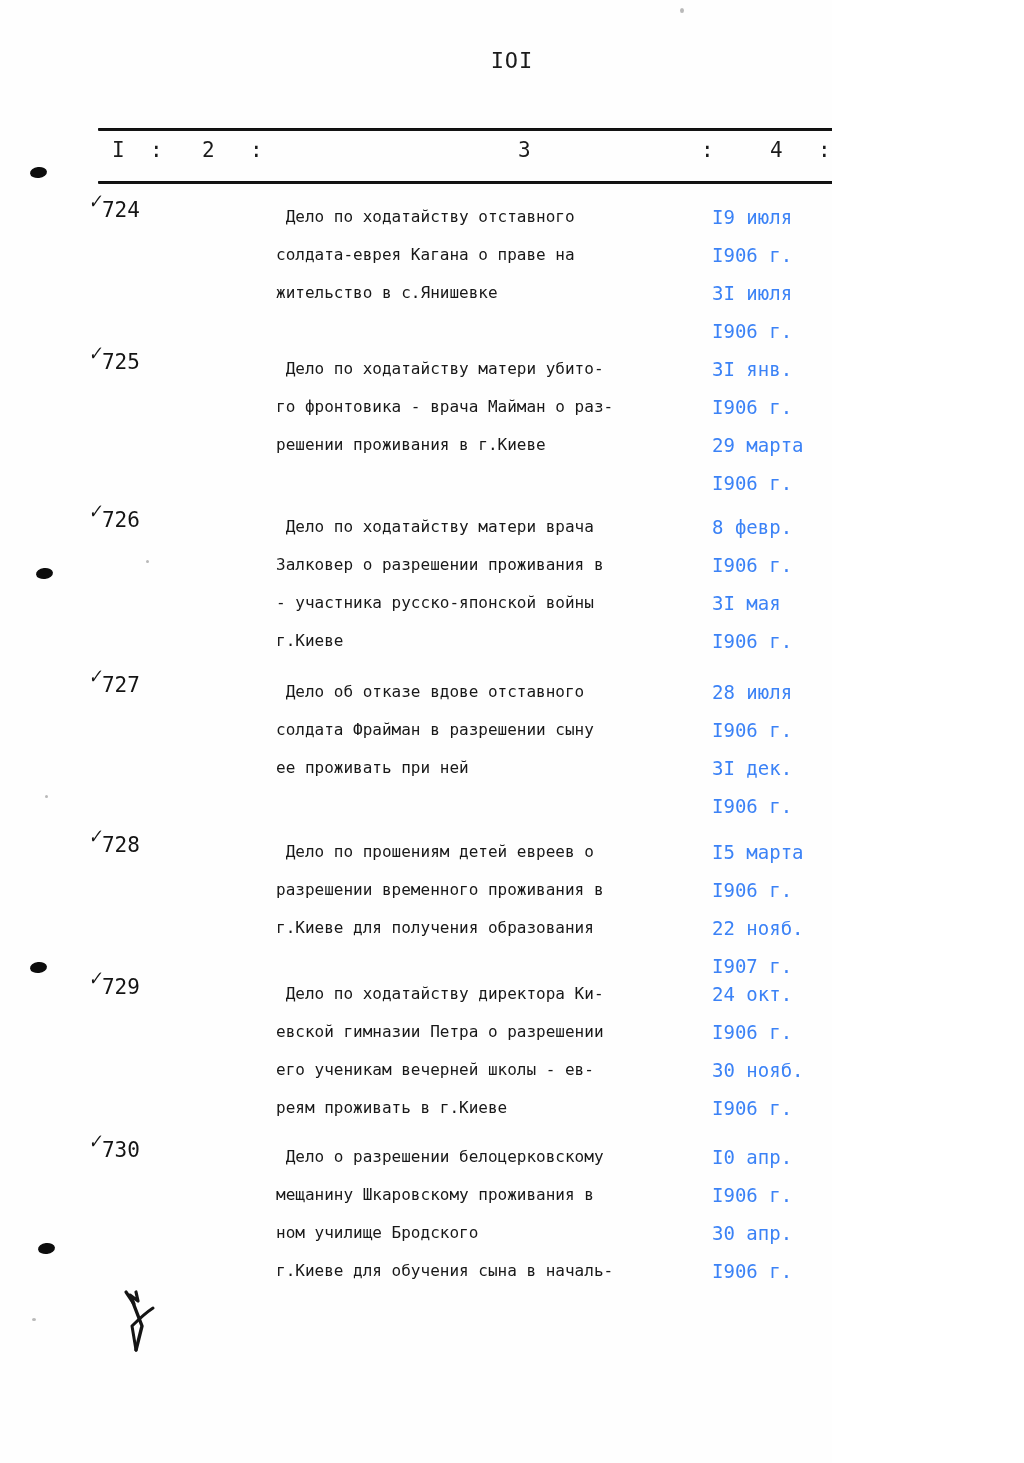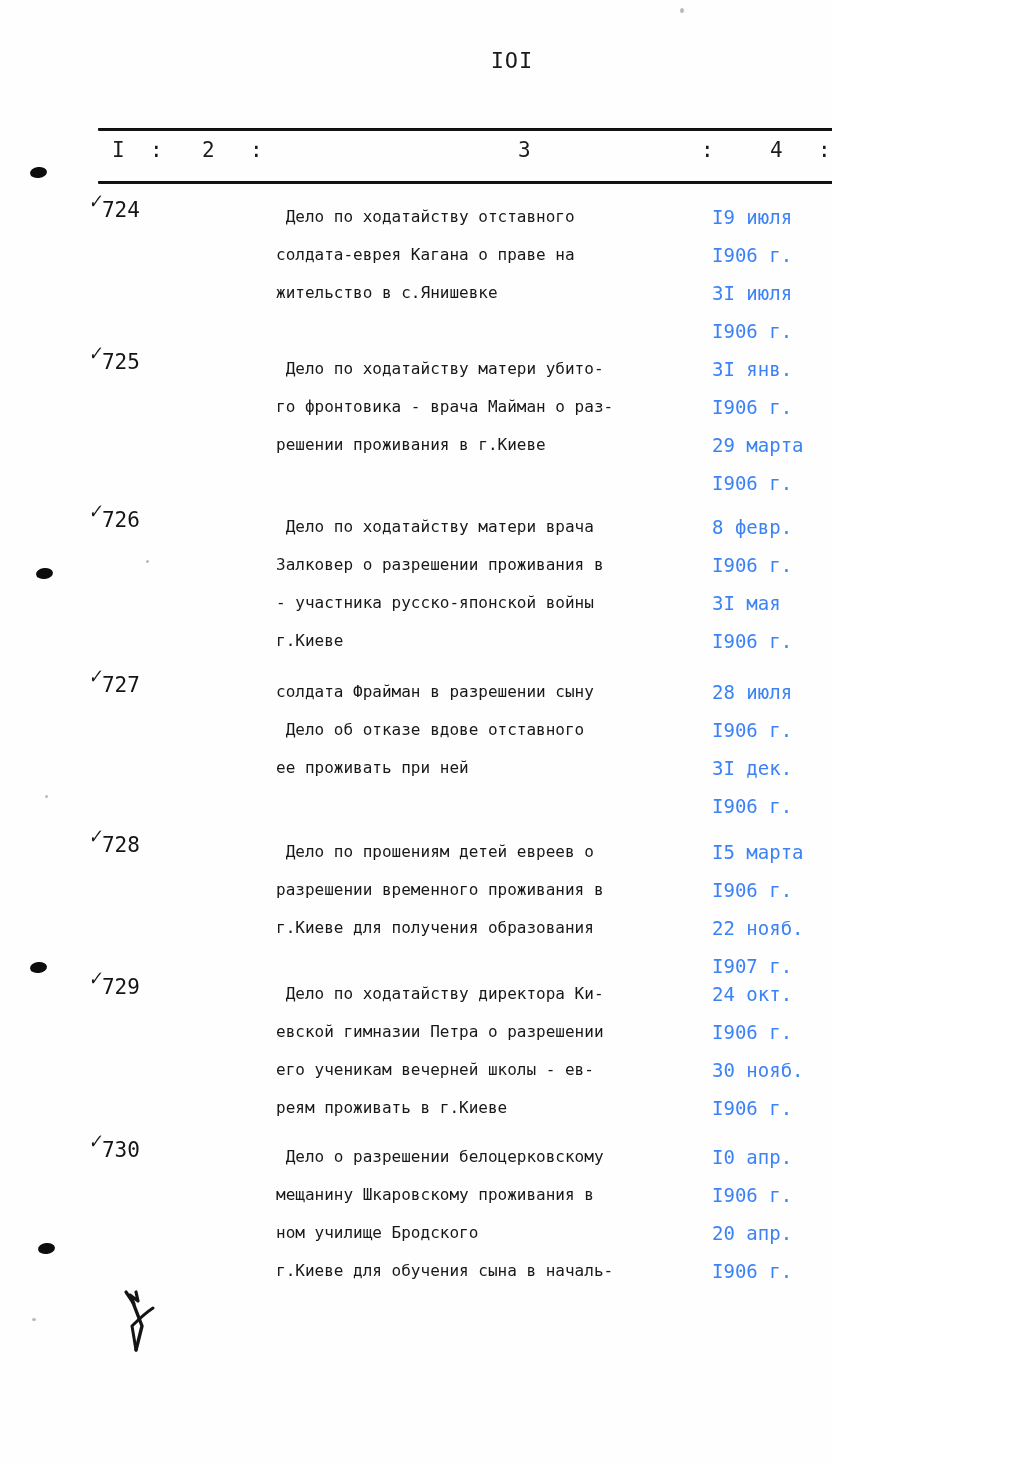--- a/index.html
+++ b/index.html
@@ -220,22 +220,22 @@
       <div class="line">3I мая</div>
       <div class="line">I906 г.</div>
     </div>
   </div>
 
   <div class="entry" style="top:673px;">
     <div class="case-no">
       <span class="check">✓</span><span>727</span>
     </div>
     <div class="desc">
+      <div class="line"> Дело об отказе вдове отставного</div>
       <div class="line">солдата Фрайман в разрешении сыну</div>
-      <div class="line"> Дело об отказе вдове отставного</div>
       <div class="line">ее проживать при ней</div>
     </div>
     <div class="dates">
       <div class="line">28 июля</div>
       <div class="line">I906 г.</div>
       <div class="line">3I дек.</div>
       <div class="line">I906 г.</div>
     </div>
   </div>
 
@@ -280,21 +280,21 @@
     </div>
     <div class="desc">
       <div class="line"> Дело о разрешении белоцерковскому</div>
       <div class="line">мещанину Шкаровскому проживания в</div>
       <div class="line">ном училище Бродского</div>
       <div class="line">г.Киеве для обучения сына в началь-</div>
     </div>
     <div class="dates">
       <div class="line">I0 апр.</div>
       <div class="line">I906 г.</div>
-      <div class="line">20 апр.</div>
+      <div class="line">30 апр.</div>
       <div class="line">I906 г.</div>
     </div>
   </div>
 
   <div class="blot" style="left:30px; top:167px;"></div>
   <div class="blot" style="left:36px; top:568px;"></div>
   <div class="blot" style="left:30px; top:962px;"></div>
   <div class="blot" style="left:38px; top:1243px;"></div>
 
   <div class="signature">

